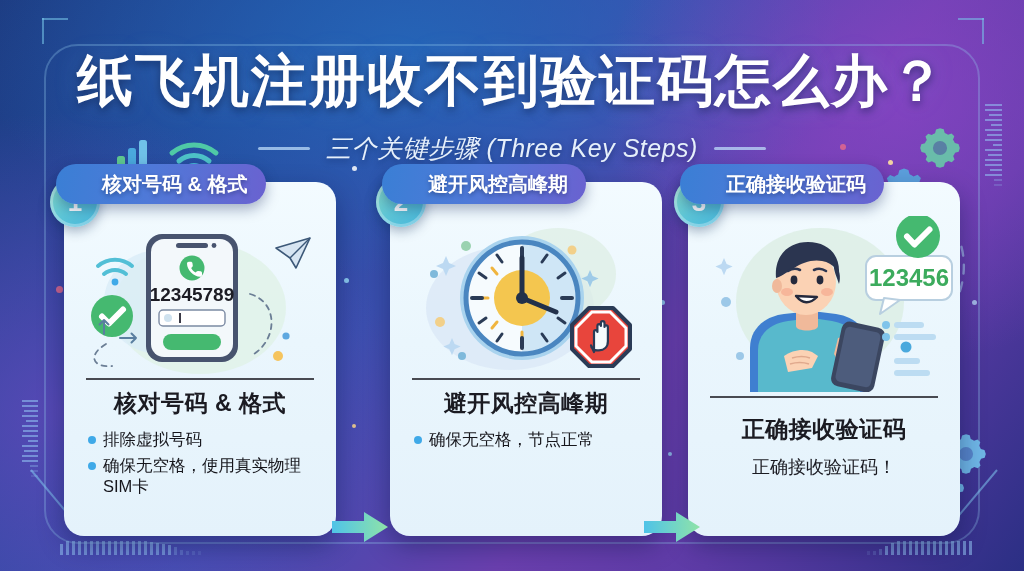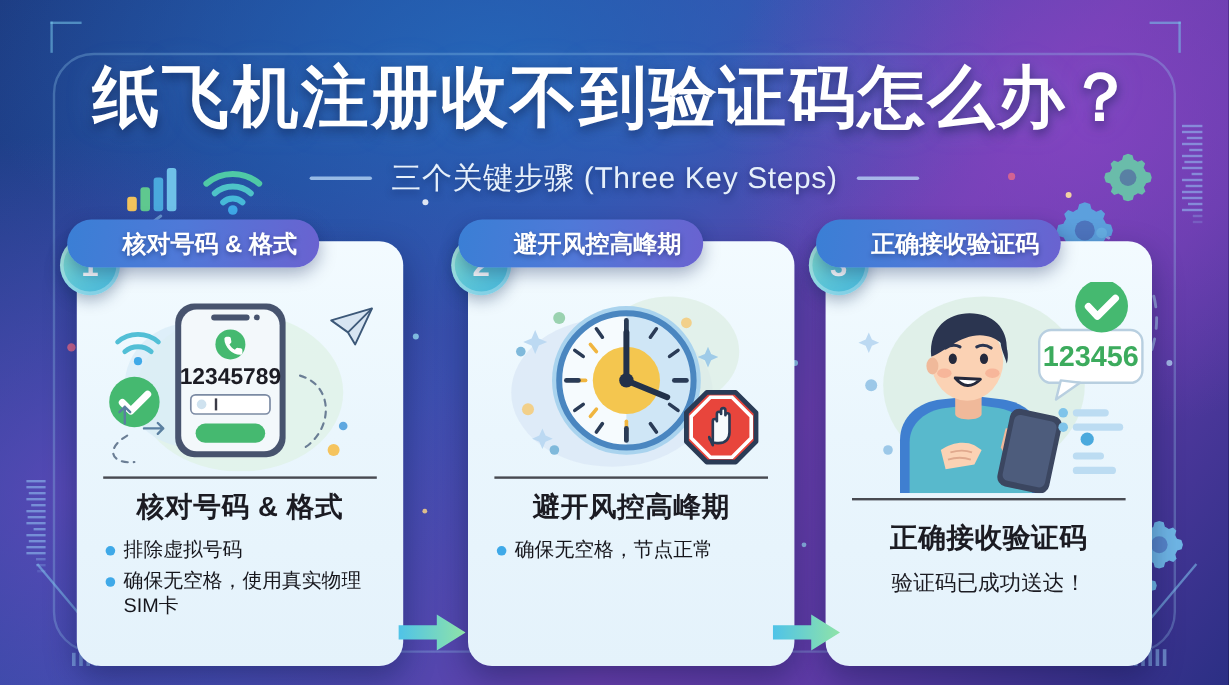--- a/index.html
+++ b/index.html
@@ -33,28 +33,28 @@
     color:#cfe0f5; font-size:20px; letter-spacing:.6px;
     clip-path:polygon(0 0,100% 0,calc(100% - 26px) 100%,0 100%);
   }
 
   
   #title-block { position:absolute; left:0; right:0; top:44px; text-align:center; }
   #main-title {
     font-size:56px; font-weight:bold; color:#ffffff; letter-spacing:2px;
     text-shadow:0 3px 9px rgba(8,20,60,.55), 0 0 24px rgba(120,190,255,.25);
   }
-  #subtitle-row { display:flex; align-items:center; justify-content:center; gap:16px; margin-top:12px; }
+  #subtitle-row { display:flex; align-items:center; justify-content:center; gap:16px; margin-top:12px;font-style:italic; }
   #subtitle { font-size:25px; color:#e6f0fb; letter-spacing:.5px; white-space:nowrap;
               text-shadow:0 2px 6px rgba(8,20,60,.5); }
   .sub-dash { width:52px; height:3px; border-radius:2px; background:rgba(190,220,250,.75); }
 
   
   #cards { position:absolute; left:0; top:180px; width:1024px; height:372px; }
-  .card { position:absolute; top:21px; width:272px; height:354px;
+  .card { position:absolute; top:2px; width:272px; height:354px;
           background:linear-gradient(180deg,#f3fbff 0%,#eaf6fd 45%,#e4f2fb 100%);
           border-radius:20px; box-shadow:0 10px 26px rgba(6,18,60,.38);
           overflow:visible; }
   .card.c1 { left:64px; } .card.c2 { left:376px;margin-left:14px; } .card.c3 { left:688px; }
 
   .card-head { position:absolute; left:-8px; top:-18px; height:40px;
                display:flex; align-items:center; padding-left:46px; padding-right:18px;
                border-radius:20px;
                background:linear-gradient(100deg,#3a7fd5 0%,#4f79d8 45%,#6a62d0 100%);
                box-shadow:0 5px 14px rgba(10,30,80,.35); z-index:4; }
@@ -478,18 +478,18 @@
           </g>
           <circle cx="198" cy="109" r="4" fill="#7fc4ea"></circle>
           <circle cx="198" cy="121" r="4" fill="#7fc4ea"></circle>
           <circle cx="218" cy="131" r="5.5" fill="#4aa9dd"></circle>
         </svg>
       </div>
       <div class="sep" style="top:214px;"></div>
 
       <div class="card-body" style="top:232px;">
         <div class="body-title">正确接收验证码</div>
-        <div class="body-sub">验证码已成功送达！</div>
+        <div class="body-sub">正确接收验证码！</div>
       </div>
     </div>
 
   </div>
 </div>
 
 </body></html>

